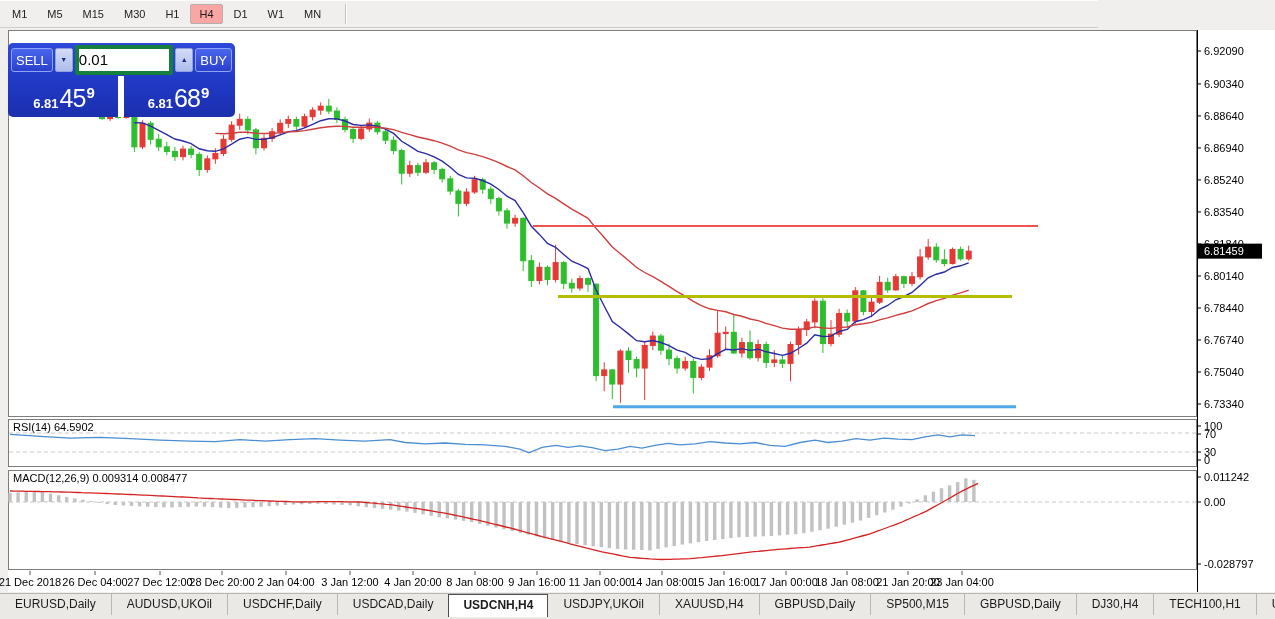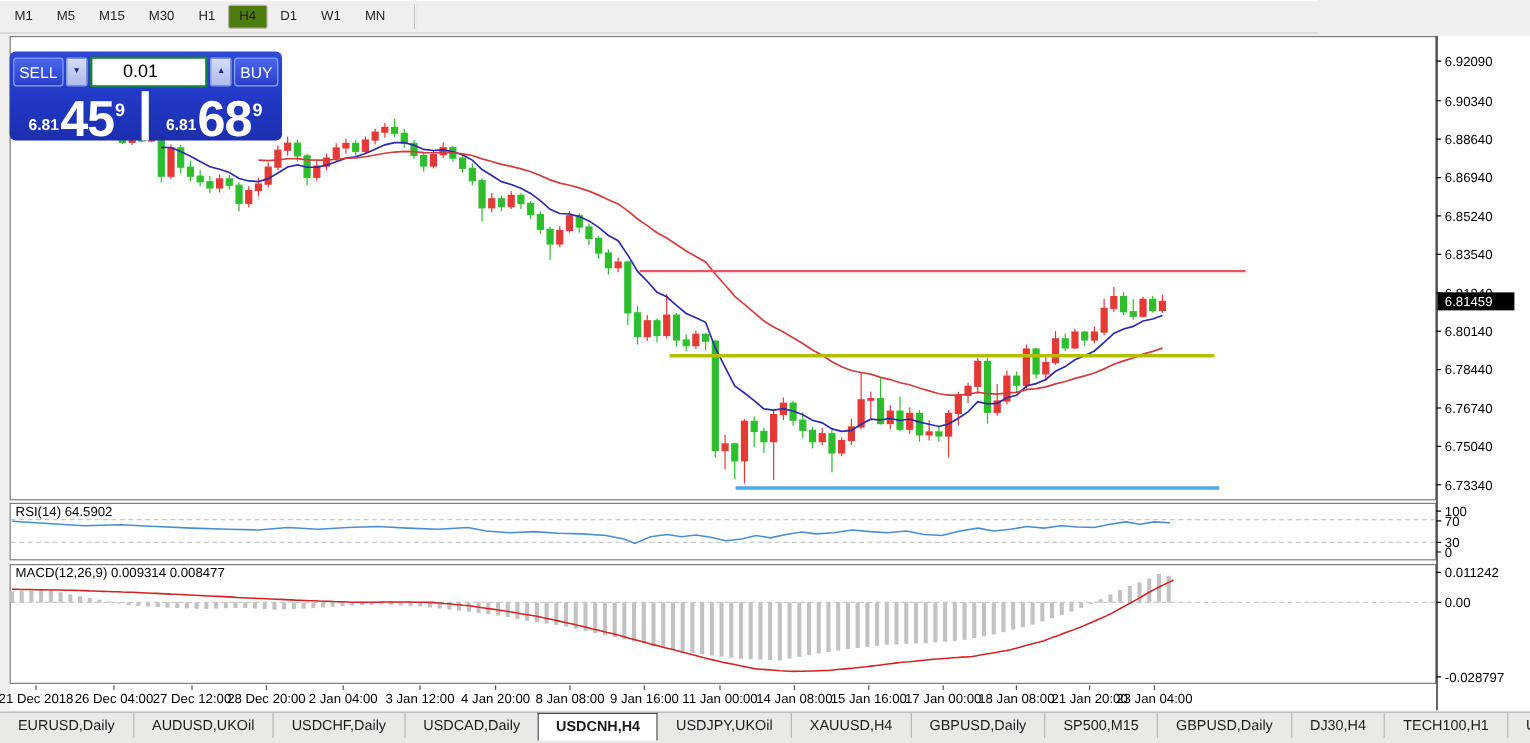--- a/index.html
+++ b/index.html
@@ -3,21 +3,21 @@
 <meta charset="utf-8">
 <style>
   html,body{margin:0;padding:0;width:1275px;height:619px;overflow:hidden;
     background:#f0efee;font-family:"Liberation Sans",sans-serif;-webkit-font-smoothing:none;}
   
   #toolbar{position:absolute;left:0;top:0;width:1098px;height:28px;background:#f0efee;
     border-top:1px solid #fdfdfd;border-bottom:1px solid #cfcdc9;box-sizing:border-box;
     display:flex;align-items:center;padding-left:2px;}
   .tf-btn{font-size:11px;color:#1d1d1d;padding:3px 8px;margin:0 1px;border:1px solid transparent;
     border-radius:2px;cursor:default;user-select:none;}
-  .tf-btn.active{background:#4d7c0f;border:1px solid #b2b0ac;}
+  .tf-btn.active{background:#fca5a5;border:1px solid #b2b0ac;}
   .tb-sep{width:1px;height:20px;background:#c4c2be;border-right:1px solid #ffffff;margin-left:14px;}
   
   #chart-region{position:absolute;left:0;top:30px;width:1275px;height:562px;background:#ffffff;}
   #plot{position:absolute;left:0;top:0;}
   
   #chart-title{position:absolute;left:13px;top:4px;font-size:12px;color:#000;white-space:nowrap;}
   #chart-title .arr{font-size:8px;vertical-align:2px;margin-right:6px;}
   #chart-title span{margin-right:5px;}
   
   .ind-label{position:absolute;left:13px;font-size:11px;color:#000;white-space:nowrap;}
@@ -25,26 +25,26 @@
   #trade-panel{position:absolute;left:8px;top:13px;width:227px;height:74px;}
   #tp-blue{position:absolute;left:0;top:0;width:227px;height:74px;
     background:linear-gradient(180deg,#2e49d8 0%,#2038c4 55%,#1b2fae 100%);border-radius:5px;}
   .tp-row1{position:absolute;left:3px;top:3px;width:221px;height:28px;display:flex;align-items:center;}
   .tp-btn{height:24px;border:1px solid #8fa4f4;border-radius:3px;color:#fff;font-size:13px;
     background:linear-gradient(180deg,#4a66ee 0%,#2a40cc 100%);
     font-family:"Liberation Sans",sans-serif;padding:0 4px;cursor:pointer;}
   .tp-spin{width:16px;height:22px;background:linear-gradient(180deg,#d4dcf6,#aebcec);
     border:1px solid #8ea0e2;border-radius:2px;color:#16288e;font-size:7px;line-height:22px;
     text-align:center;margin:0 2px;cursor:pointer;user-select:none;}
-  .tp-vol{flex:1;height:22px;background:#fff;border:2px solid #15803d;border-radius:2px;
-    font-size:15px;color:#000;text-align:center;padding-right:14px;line-height:22px;}
+  .tp-vol{flex:1;height:22px;background:#fff;border:4px solid #15803d;border-radius:2px;
+    font-size:15px;color:#000;text-align:left;padding-right:14px;line-height:22px;}
   .tp-row2{position:absolute;left:2px;top:33px;width:223px;height:39px;display:flex;text-align:right;}
   .tp-price{height:39px;display:flex;align-items:flex-end;justify-content:center;color:#fff;cursor:pointer;}
   .tp-price .sm{font-size:13px;font-weight:700;margin:0 1px 4px 0;}
-  .tp-price .big{font-size:42px;font-weight:700;line-height:33px;letter-spacing:-1px;}
+  .tp-price .big{font-size:25px;font-weight:400;line-height:33px;letter-spacing:-1px;}
   .tp-price .sup{font-size:15px;font-weight:700;transform:translateY(-14px);margin-left:1px;}
   .tp-gap{width:6px;height:41px;background:#ffffff;margin-top:0px;}
   .tp-price.sell{width:108px;} .tp-price.buy{width:109px;}
   
   #tabbar{position:absolute;left:0;top:593px;width:1275px;height:38px;background:#ebe9e6;
     border-top:1px solid #b8b6b2;box-sizing:border-box;display:flex;align-items:flex-start;}
   .tab{font-size:12px;color:#1c1c1c;padding:3px 15px 4px 15px;white-space:nowrap;cursor:pointer;user-select:none;}
   .tab.active{background:#fff;border:1px solid #4d4d4d;border-bottom:none;font-weight:700;
     padding:3px 14px 5px 14px;margin-top:0px;}
   .tab:not(.active)+.tab:not(.active){border-left:1px solid #b9b7b3;}

